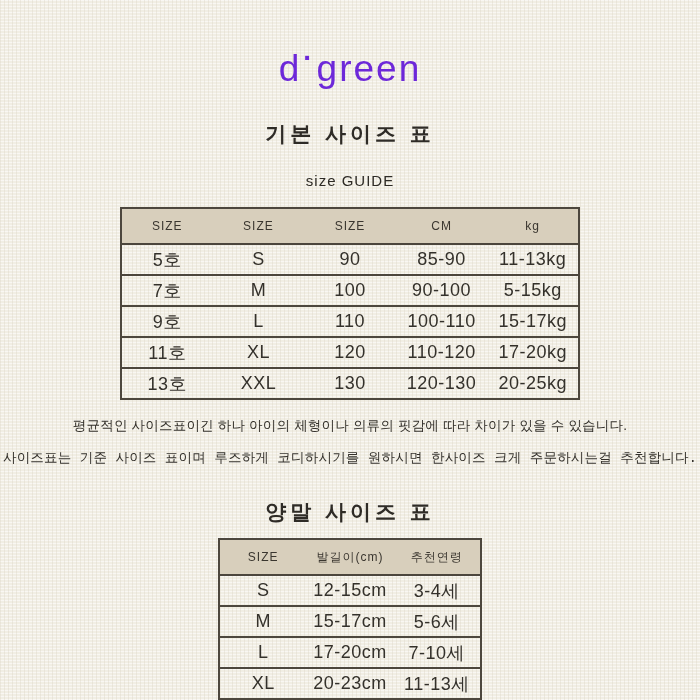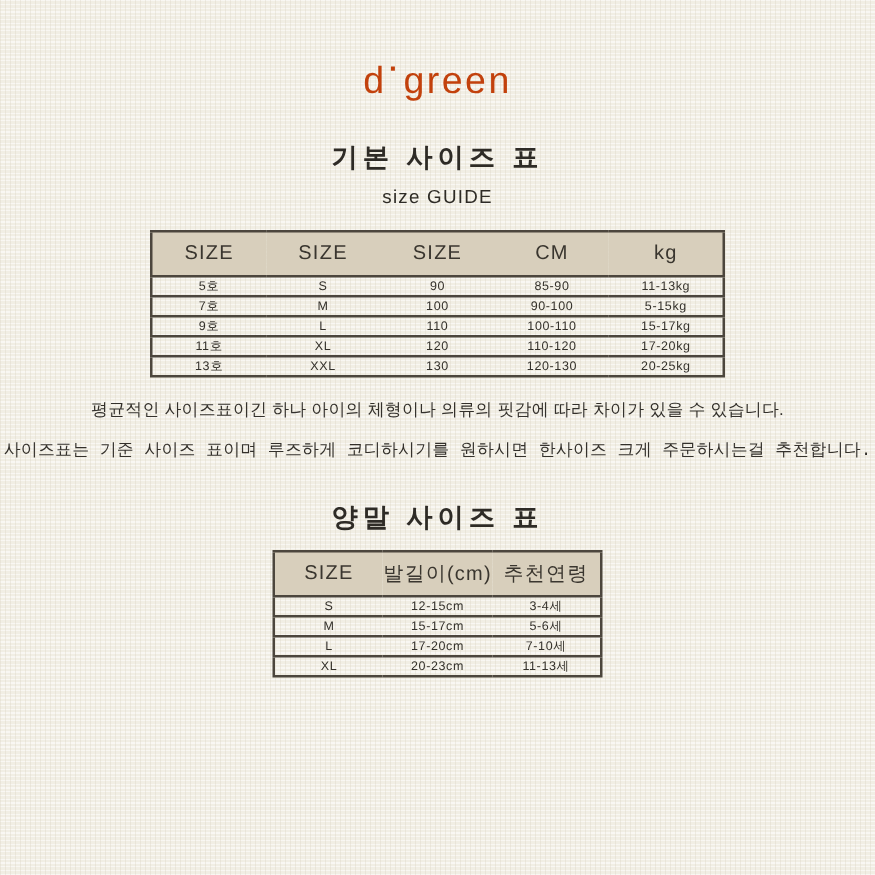--- a/index.html
+++ b/index.html
@@ -11,67 +11,67 @@
     background-image:
       repeating-linear-gradient(90deg, rgba(219,212,196,0.38) 0px, rgba(219,212,196,0.38) 1px, transparent 1px, transparent 4px),
       repeating-linear-gradient(0deg, rgba(255,255,255,0.55) 0px, rgba(255,255,255,0.55) 1px, transparent 1px, transparent 3px);
   }
   .page {
     width: 700px; height: 700px;
     display: flex; flex-direction: column; align-items: center;
   }
   .logo {
     margin-top: 48px;
-    font-size: 30px;
+    font-size: 37px;
     letter-spacing: 2px;
-    color: #c2410c;
+    color: #6d28d9;
     white-space: nowrap;
   }
   .logo .dot {
     display: inline-block;
     position: relative;
     top: -0.52em;
     font-size: 0.75em;
     margin: 0 2px;
     font-weight: bold;
   }
   .title-ko {
     margin-top: 30px;
     font-size: 21px;
     font-weight: bold;
     letter-spacing: 4px;
     color: #2e2b26;
   }
   .title-en {
-    margin-top: 9px;
+    margin-top: 24px;
     font-size: 15px;
     letter-spacing: 1px;
     color: #2e2b26;
   }
   table {
     border-collapse: collapse;
     table-layout: fixed;
     text-align: center;
   }
   .main-table { width: 460px; margin-top: 18px; }
   .socks-table { width: 264px; margin-top: 12px; }
   table, th, td { border: 2px solid #4c463d; }
   th, td { border-left: none; border-right: none; }
   table { border-left: 2px solid #4c463d; border-right: 2px solid #4c463d; }
   th {
     background: #d8cfbc;
     height: 36px;
-    font-size: 16px;
+    font-size: 12px;
     font-weight: normal;
     letter-spacing: 1px;
     color: #3a362f;
   }
   td {
-    height: 16px;
-    font-size: 10px;
+    height: 31px;
+    font-size: 18px;
     letter-spacing: 0.5px;
     background: transparent;
   }
   .note {
     font-size: 13.5px;
     letter-spacing: 0.2px;
     color: #33302b;
     text-align: left;
     white-space: nowrap;
   }

